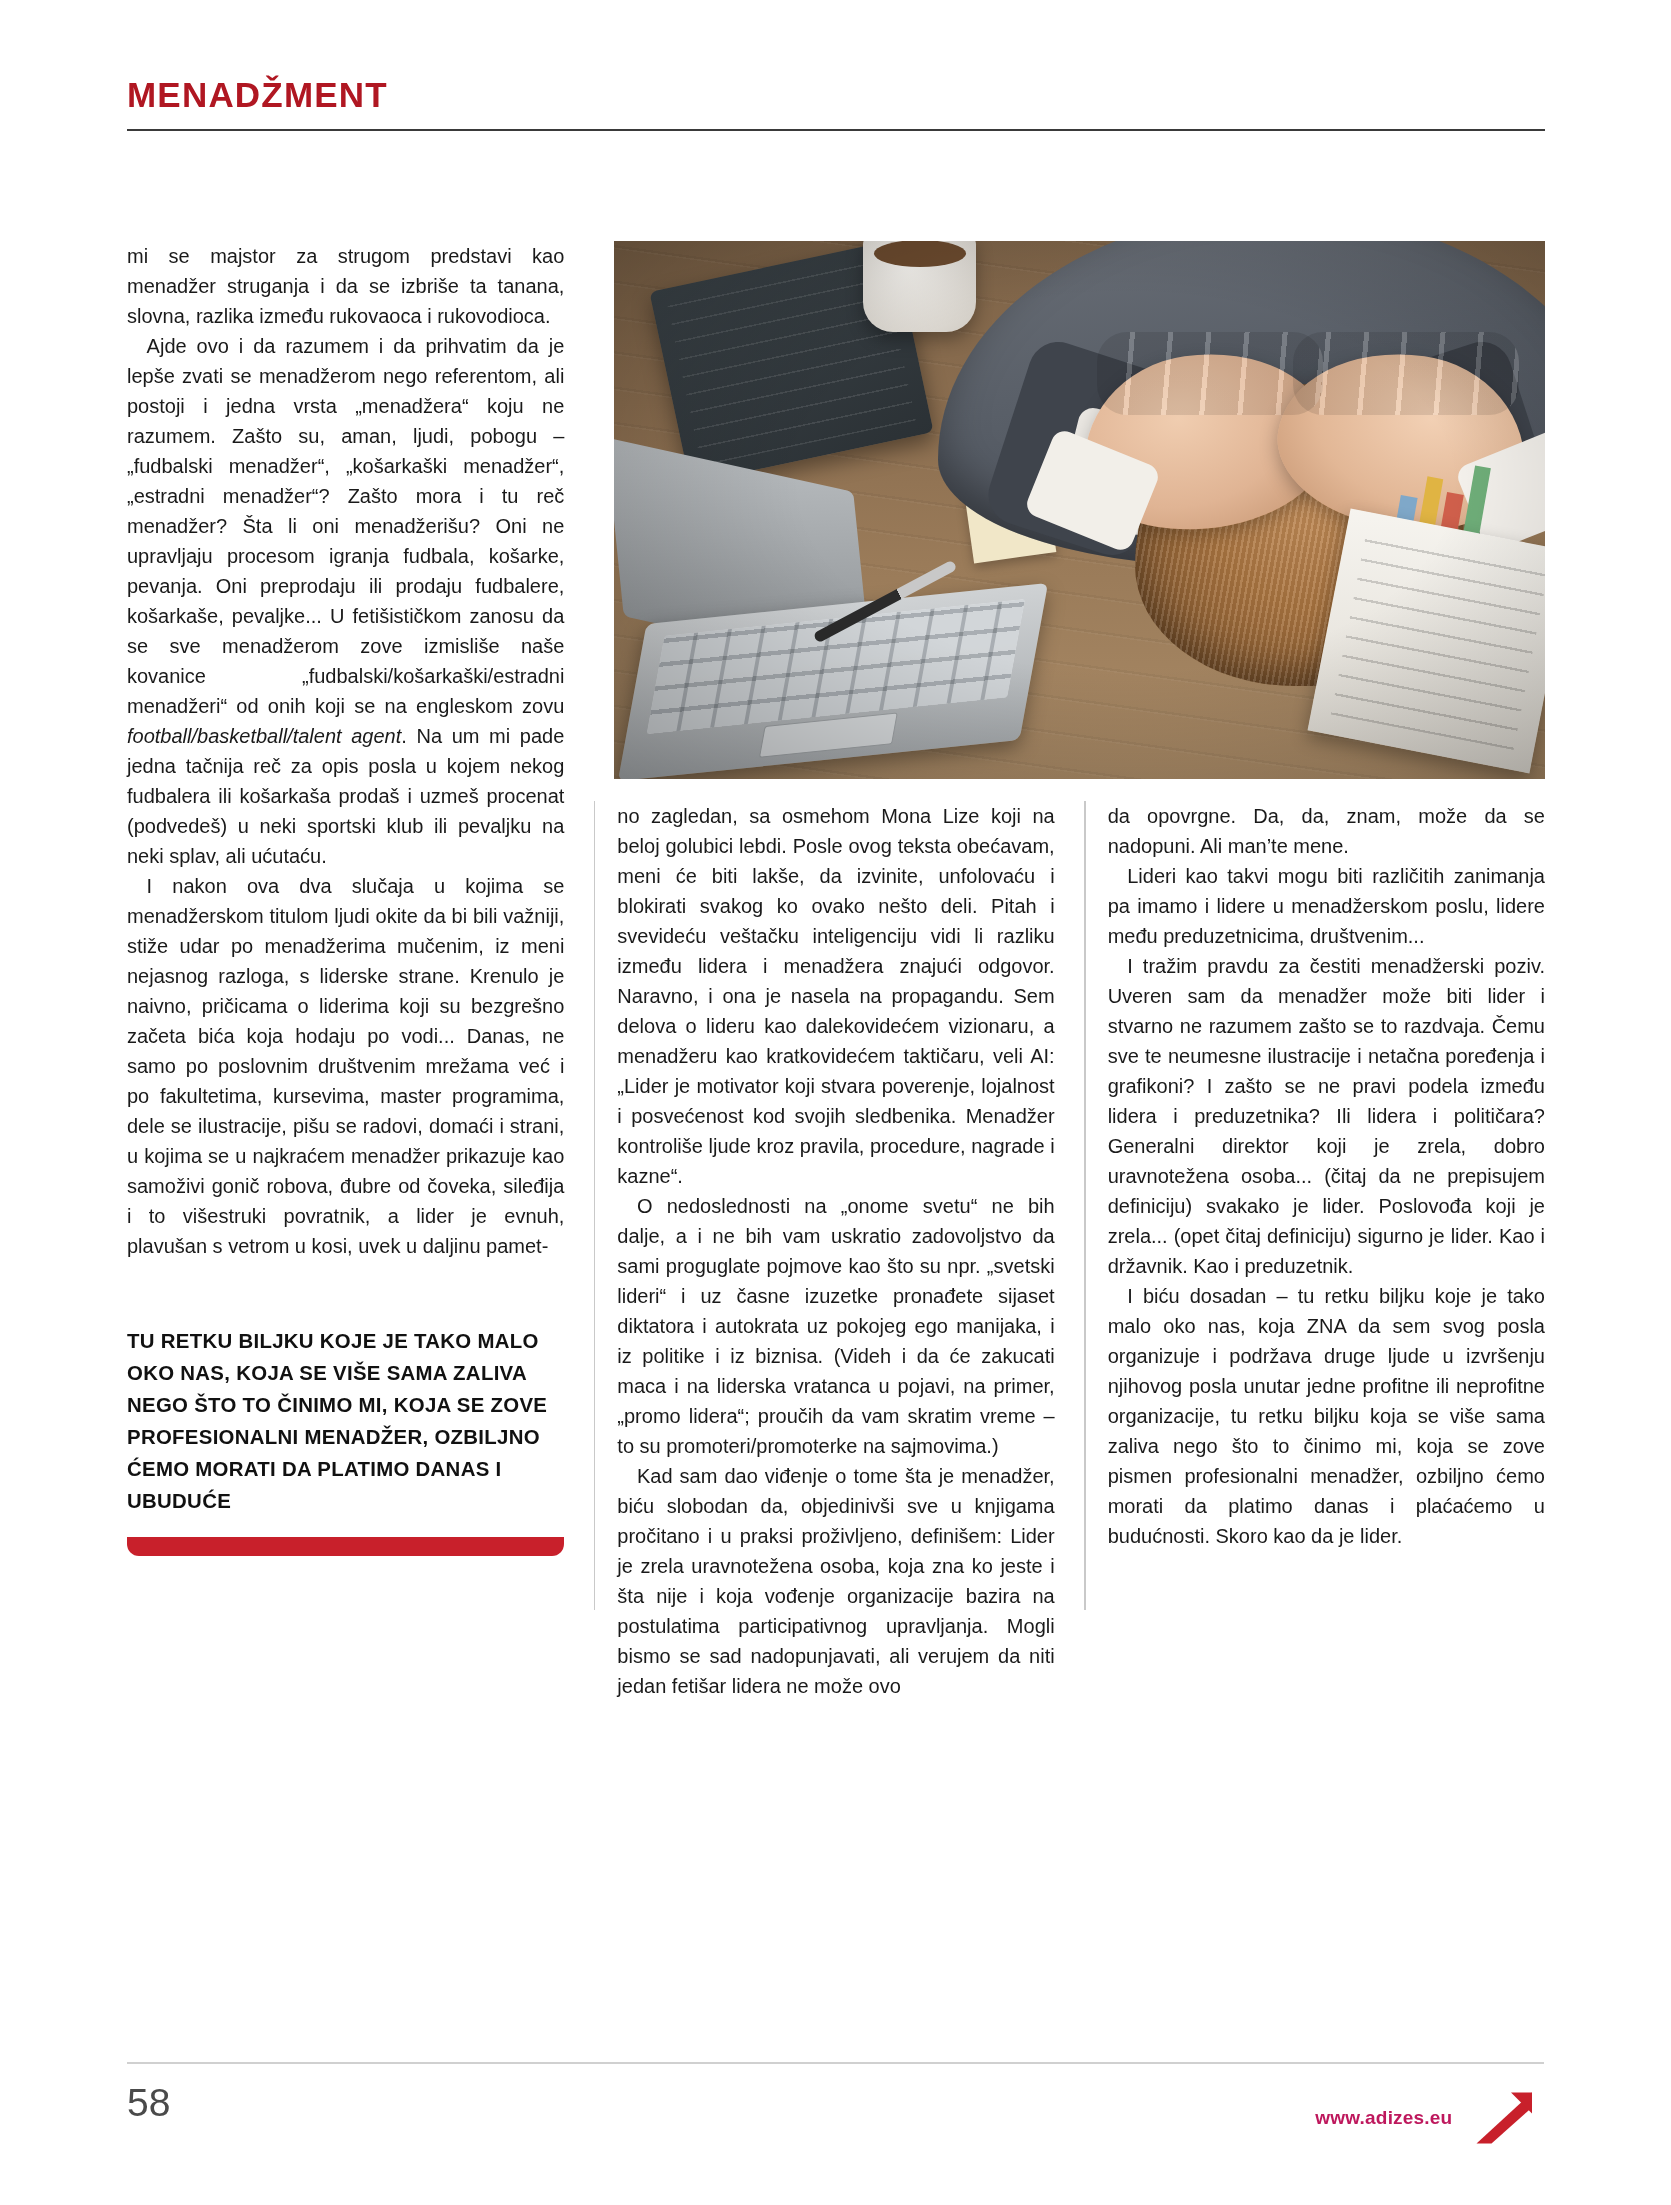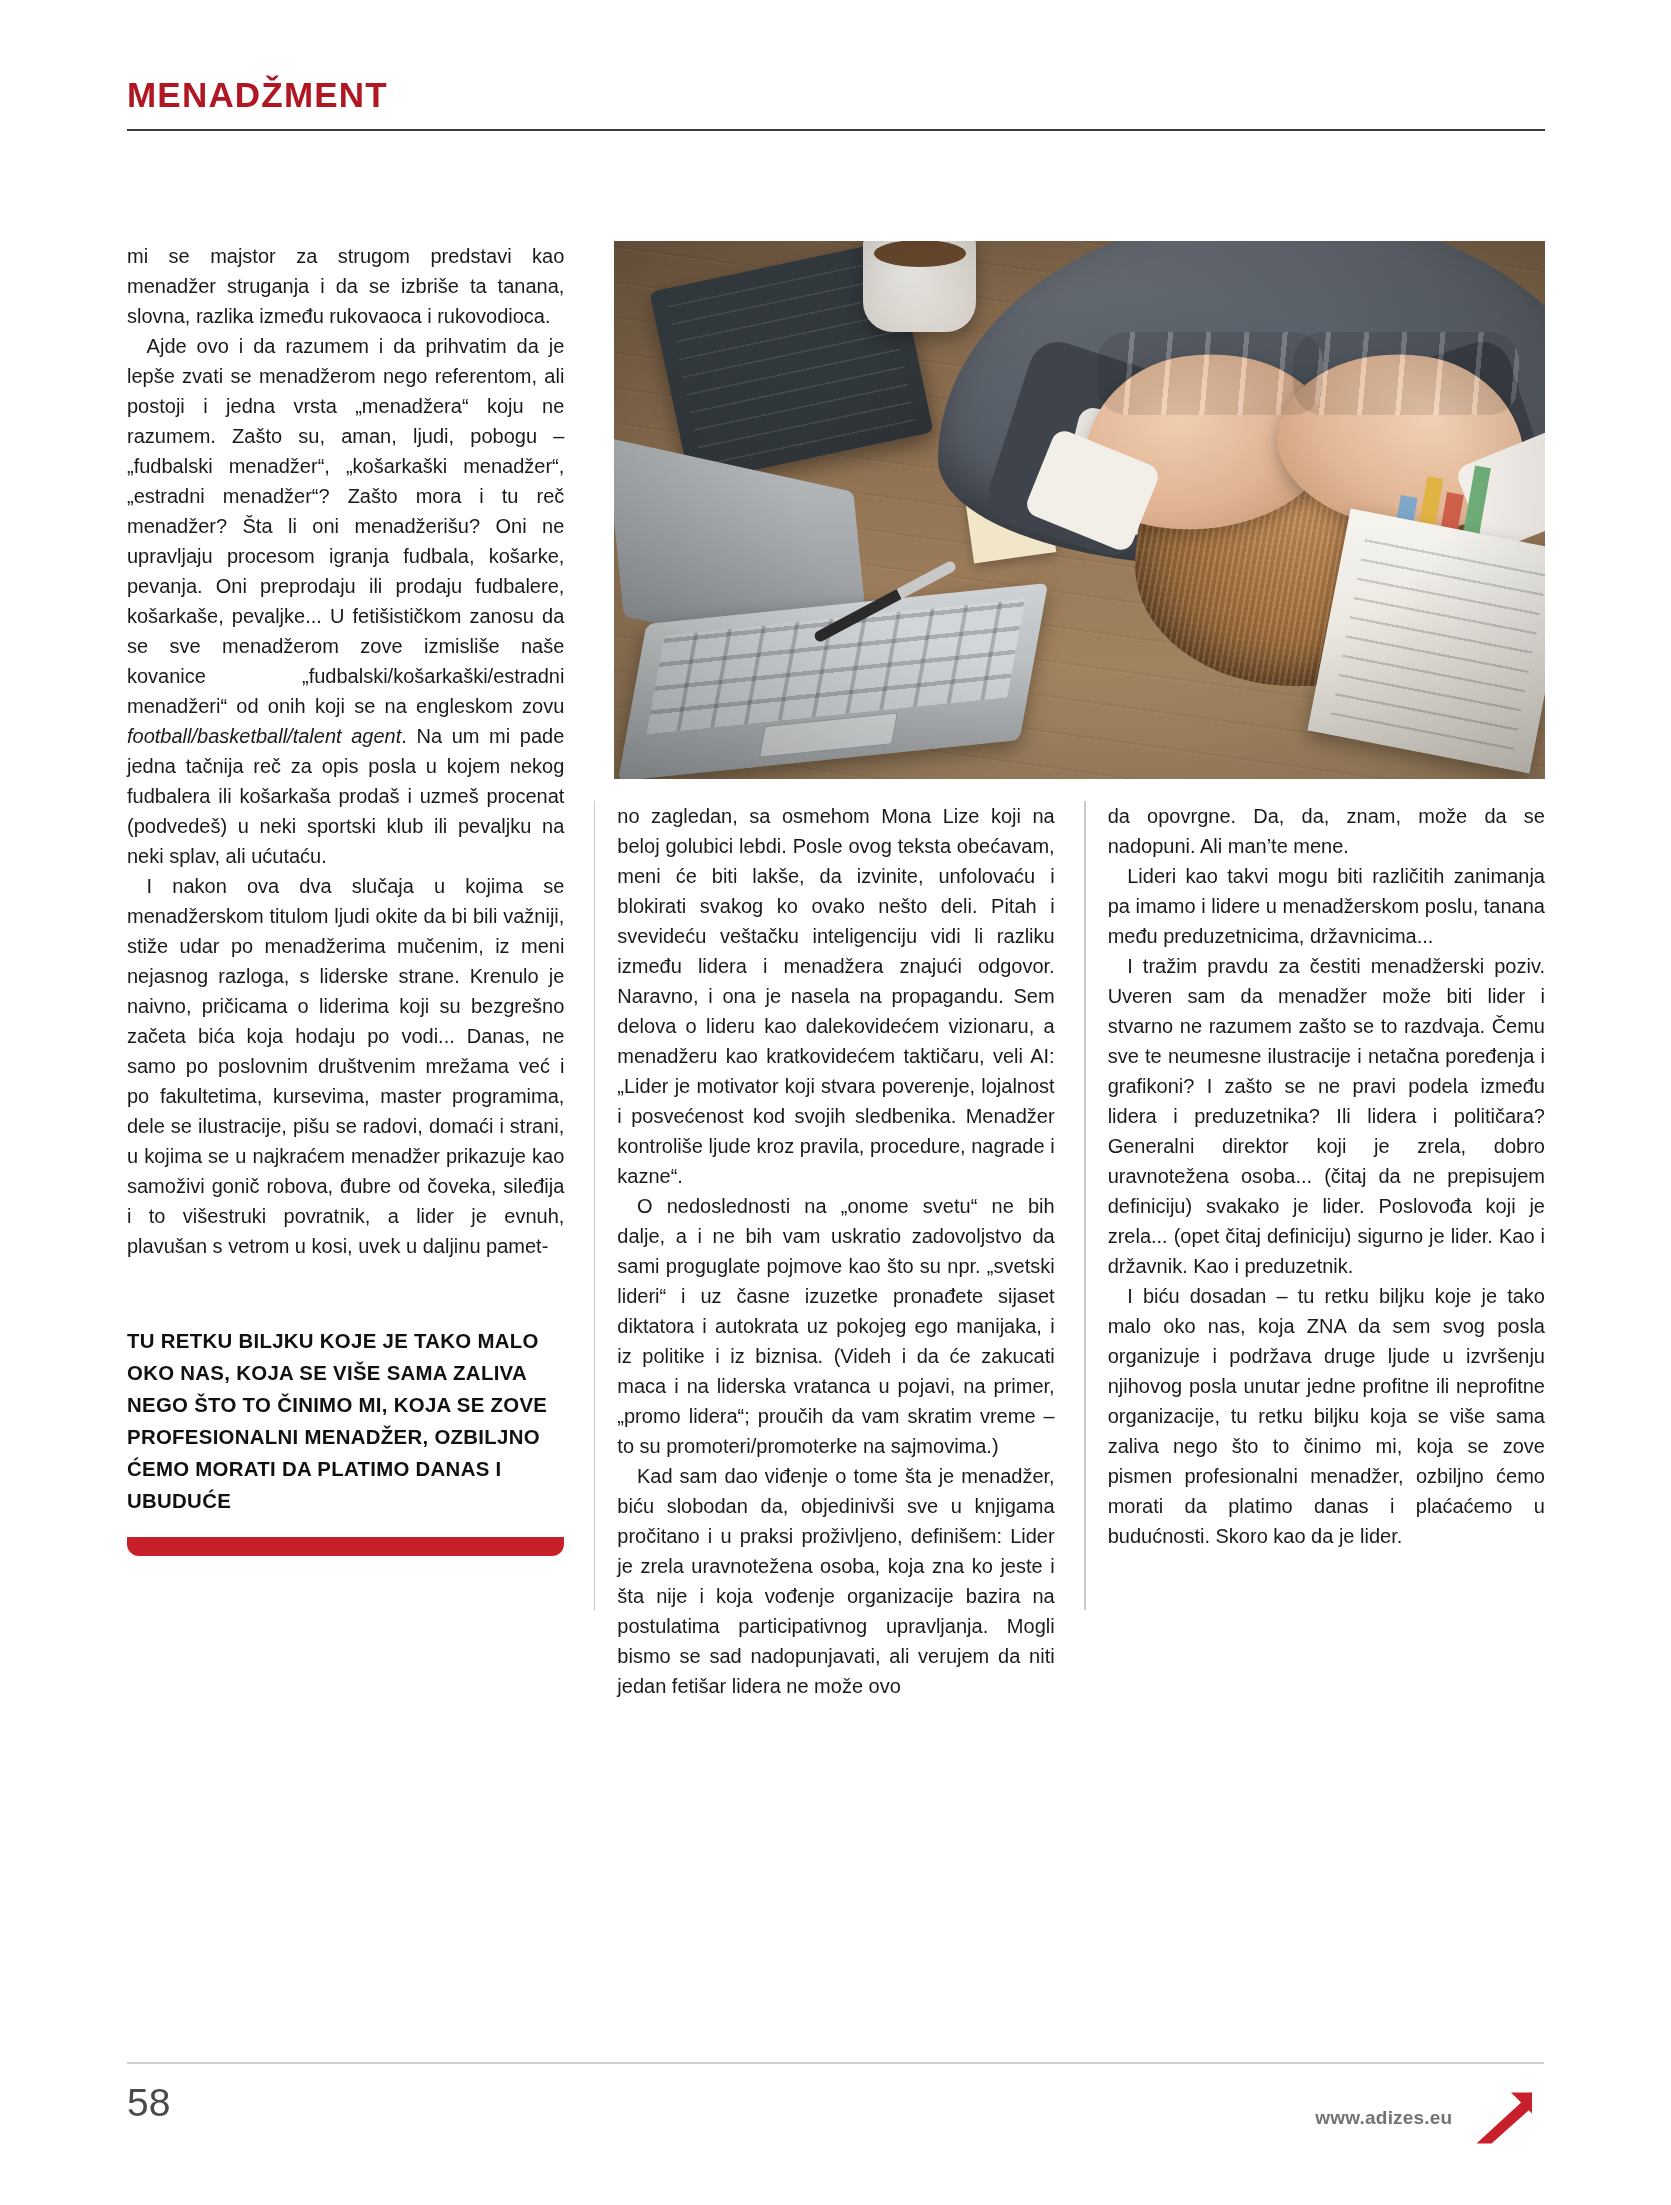--- a/index.html
+++ b/index.html
@@ -283,21 +283,21 @@
   }
   .page-num {
     position:absolute; left:0; top:4.5px;
     font-size:39px; color:#4a4a4a;
   }
   .footer-right {
     position:absolute; right:0; top:12px;
     display:flex; align-items:center; gap:19.6px;
   }
   .footer-url {
-    font-size:19px; font-weight:bold; color:#737373; letter-spacing:0.2px;
+    font-size:19px; font-weight:bold; color:#be185d; letter-spacing:0.2px;
   }
   .logo {
     width:72px; height:60px; position:relative;
   }
 </style>
 </head>
 <body>
 
 <div class="page">
 
@@ -372,21 +372,21 @@
       <div class="col" style="padding-top:560px;">
         <div class="divider" style="left:-23.4px; top:560px; bottom:91px;"></div>
         <p>no zagledan, sa osmehom Mona Lize koji na beloj golubici lebdi. Posle ovog teksta obećavam, meni će biti lakše, da izvinite, unfolovaću i blokirati svakog ko ovako nešto deli. Pitah i svevideću veštačku inteligenciju vidi li razliku između lidera i menadžera znajući odgovor. Naravno, i ona je nasela na propagandu. Sem delova o lideru kao dalekovidećem vizionaru, a menadžeru kao kratkovidećem taktičaru, veli AI: „Lider je motivator koji stvara poverenje, lojalnost i posvećenost kod svojih sledbenika. Menadžer kontroliše ljude kroz pravila, procedure, nagrade i kazne“.</p>
         <p class="indent">O nedoslednosti na „onome svetu“ ne bih dalje, a i ne bih vam uskratio zadovoljstvo da sami proguglate pojmove kao što su npr. „svetski lideri“ i uz časne izuzetke pronađete sijaset diktatora i autokrata uz pokojeg ego manijaka, i iz politike i iz biznisa. (Videh i da će zakucati maca i na liderska vratanca u pojavi, na primer, „promo lidera“; proučih da vam skratim vreme – to su promoteri/promoterke na sajmovima.)</p>
         <p class="indent">Kad sam dao viđenje o tome šta je menadžer, biću slobodan da, objedinivši sve u knjigama pročitano i u praksi proživljeno, definišem: Lider je zrela uravnotežena osoba, koja zna ko jeste i šta nije i koja vođenje organizacije bazira na postulatima participativnog upravljanja. Mogli bismo se sad nadopunjavati, ali verujem da niti jedan fetišar lidera ne može ovo</p>
       </div>
 
       <div class="col" style="padding-top:560px;">
         <div class="divider" style="left:-23.4px; top:560px; bottom:91px;"></div>
         <p>da opovrgne. Da, da, znam, može da se nadopuni. Ali man’te mene.</p>
-        <p class="indent">Lideri kao takvi mogu biti različitih zanimanja pa imamo i lidere u menadžerskom poslu, tanana među preduzetnicima, državnicima...</p>
+        <p class="indent">Lideri kao takvi mogu biti različitih zanimanja pa imamo i lidere u menadžerskom poslu, lidere među preduzetnicima, društvenim...</p>
         <p class="indent">I tražim pravdu za čestiti menadžerski poziv. Uveren sam da menadžer može biti lider i stvarno ne razumem zašto se to razdvaja. Čemu sve te neumesne ilustracije i netačna poređenja i grafikoni? I zašto se ne pravi podela između lidera i preduzetnika? Ili lidera i političara? Generalni direktor koji je zrela, dobro uravnotežena osoba... (čitaj da ne prepisujem definiciju) svakako je lider. Poslovođa koji je zrela... (opet čitaj definiciju) sigurno je lider. Kao i državnik. Kao i preduzetnik.</p>
         <p class="indent">I biću dosadan – tu retku biljku koje je tako malo oko nas, koja ZNA da sem svog posla organizuje i podržava druge ljude u izvršenju njihovog posla unutar jedne profitne ili neprofitne organizacije, tu retku biljku koja se više sama zaliva nego što to činimo mi, koja se zove pismen profesionalni menadžer, ozbiljno ćemo morati da platimo danas i plaćaćemo u budućnosti. Skoro kao da je lider.</p>
       </div>
 
     </div>
   </div>
 
   <div class="footer">
     <div class="footer-rule"></div>
     <div class="page-num">58</div>

